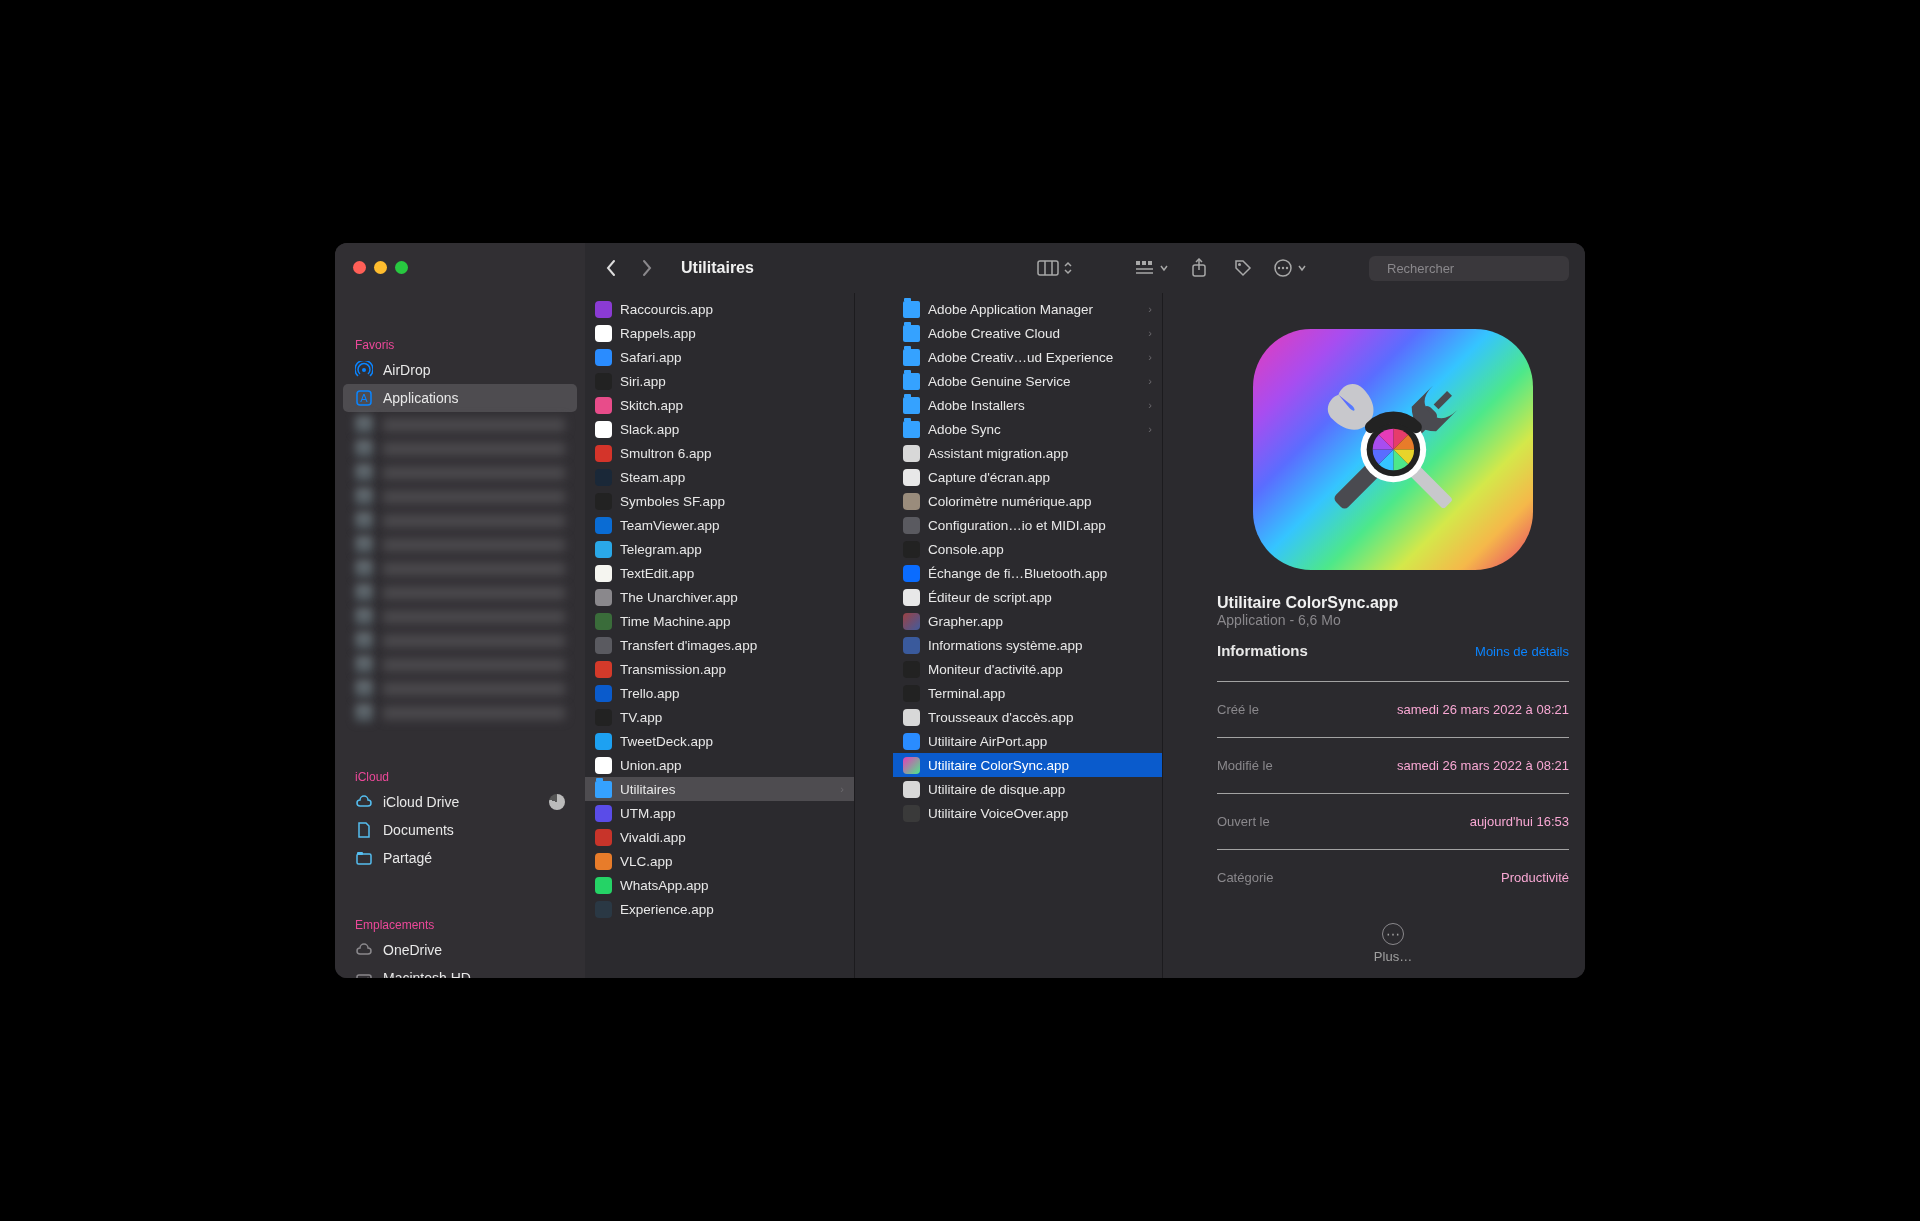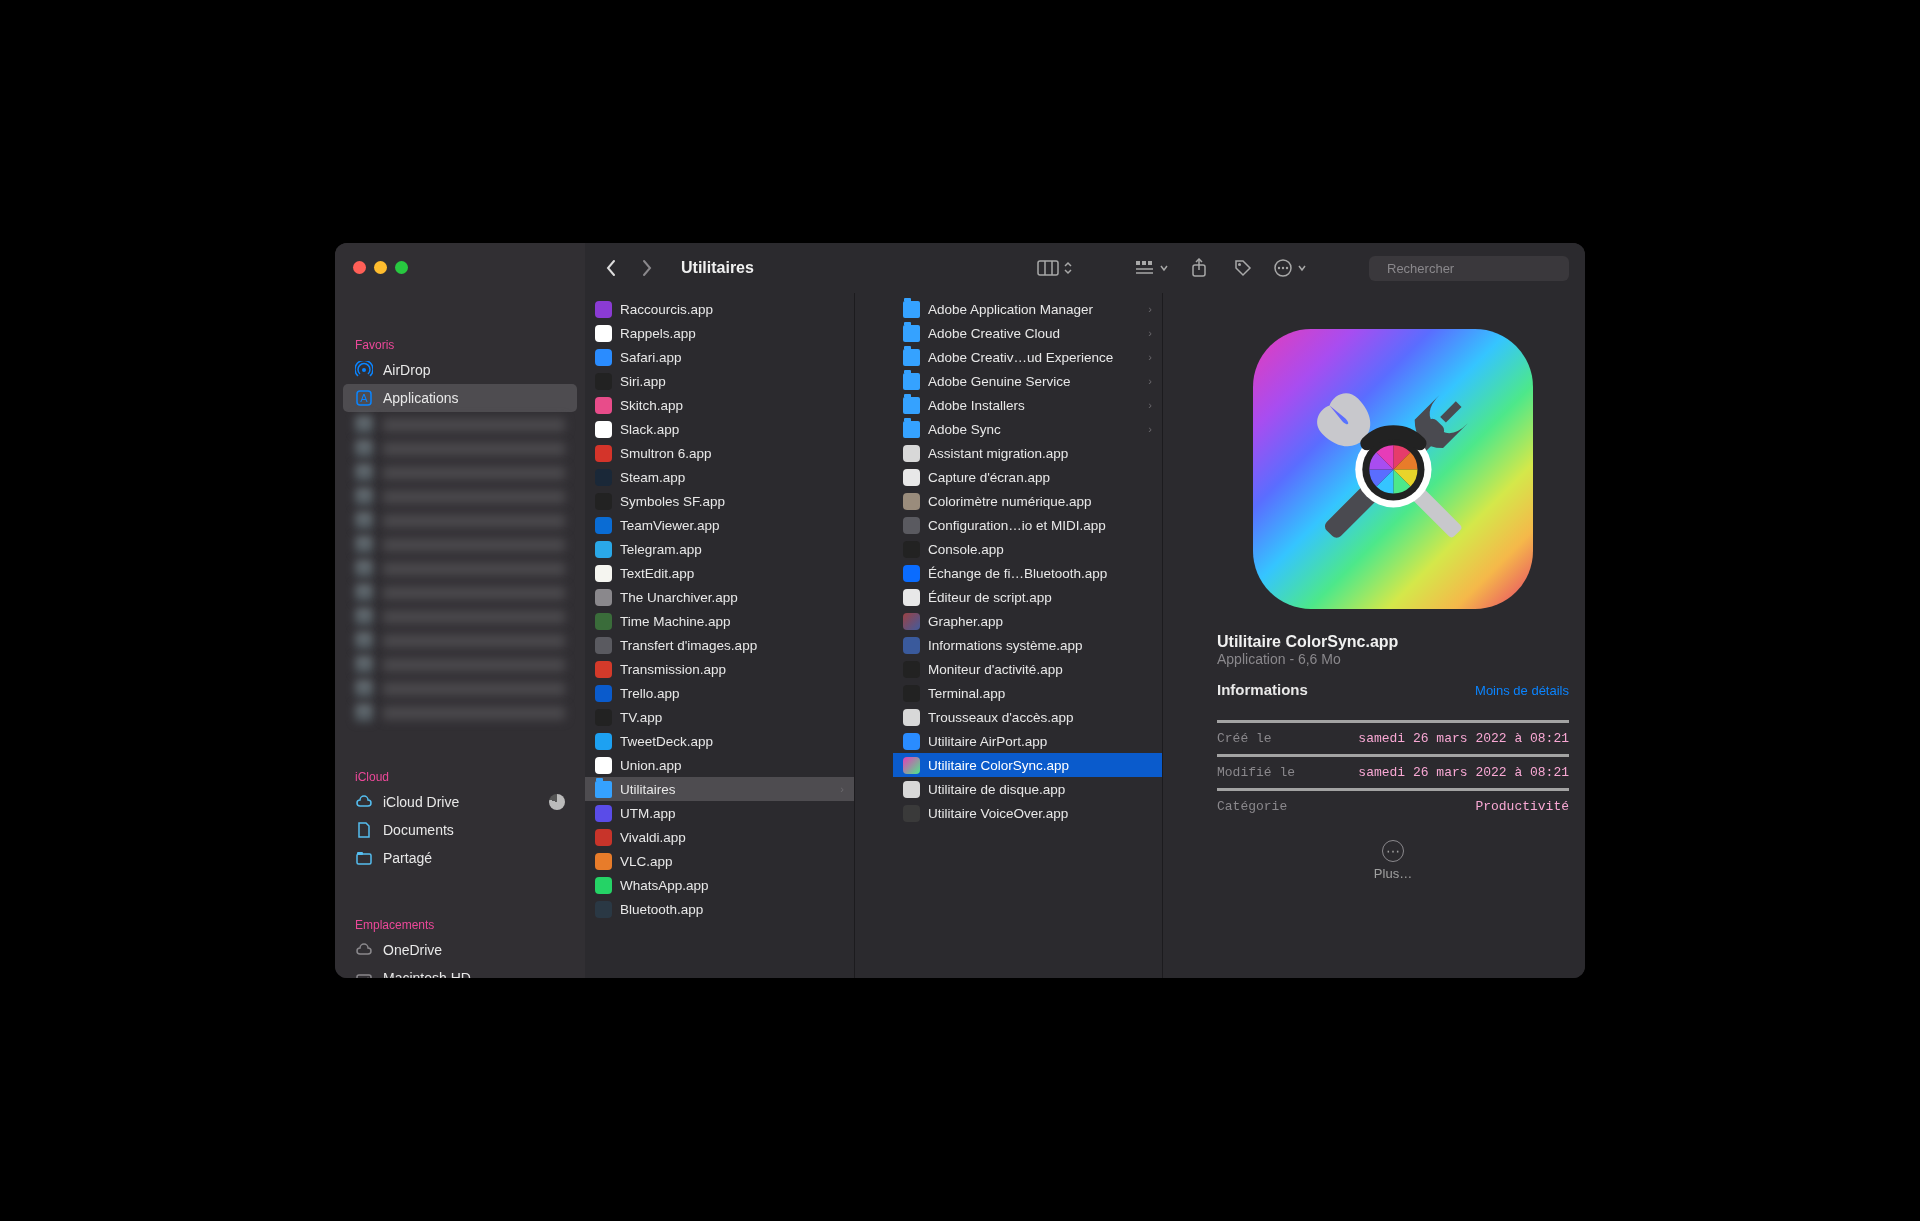--- a/index.html
+++ b/index.html
@@ -236,23 +236,22 @@
     width:100%;
     display:flex;justify-content:space-between;align-items:baseline;
     margin-bottom: 22px;
   }
   .pv-header .h { font-size:15px; font-weight:600; }
   .pv-header .toggle { font-size:13px; color:#0a84ff; }
   .info-row {
     width:100%;
     display:flex;justify-content:space-between;
     font-size:13px;
-    padding: 8px 0;
-    border-top: 3px solid #a3a3a3;
-    font-family: Liberation Mono, monospace;
+    padding: 20px 0;
+    border-top: 1px solid #a3a3a3;
   }
   .info-row .k { color:#8a888c; }
   .info-row .v { color:#f9a8d4; text-align:right; }
   .plus-btn {
     margin-top: 18px;
     color:#a0a0a0;
     font-size:13px;
     text-align:center;
     display:flex;flex-direction:column;align-items:center;gap:4px;
   }
@@ -578,21 +577,21 @@
           <div class="file-row">
             <span class="file-icon" style="background: rgb(232, 124, 42);"></span>
             <span class="file-label">VLC.app</span>
           </div>
           <div class="file-row">
             <span class="file-icon" style="background: rgb(37, 211, 102);"></span>
             <span class="file-label">WhatsApp.app</span>
           </div>
           <div class="file-row">
             <span class="file-icon" style="background: rgb(42, 56, 68);"></span>
-            <span class="file-label">Bluetooth.app</span>
+            <span class="file-label">Experience.app</span>
           </div>
         </div>
       <div class="col" id="col2">
           <div class="file-row">
             <span class="file-icon ic-folder"></span>
             <span class="file-label">Adobe Application Manager</span>
             <span class="chev">›</span>
           </div>
           <div class="file-row">
             <span class="file-icon ic-folder"></span>
@@ -720,20 +719,24 @@
         <div id="info-rows" style="width:100%">
             <div class="info-row">
               <span class="k">Créé le</span>
               <span class="v">samedi 26 mars 2022 à 08:21</span>
             </div>
             <div class="info-row">
               <span class="k">Modifié le</span>
               <span class="v">samedi 26 mars 2022 à 08:21</span>
             </div>
             <div class="info-row">
+              <span class="k">Ouvert le</span>
+              <span class="v">aujourd'hui 16:53</span>
+            </div>
+            <div class="info-row">
               <span class="k">Catégorie</span>
               <span class="v">Productivité</span>
             </div>
           </div>
         <div class="plus-btn">
           <div class="plus-circle"></div>
           <span>Plus…</span>
         </div>
       </div>
     </div>

